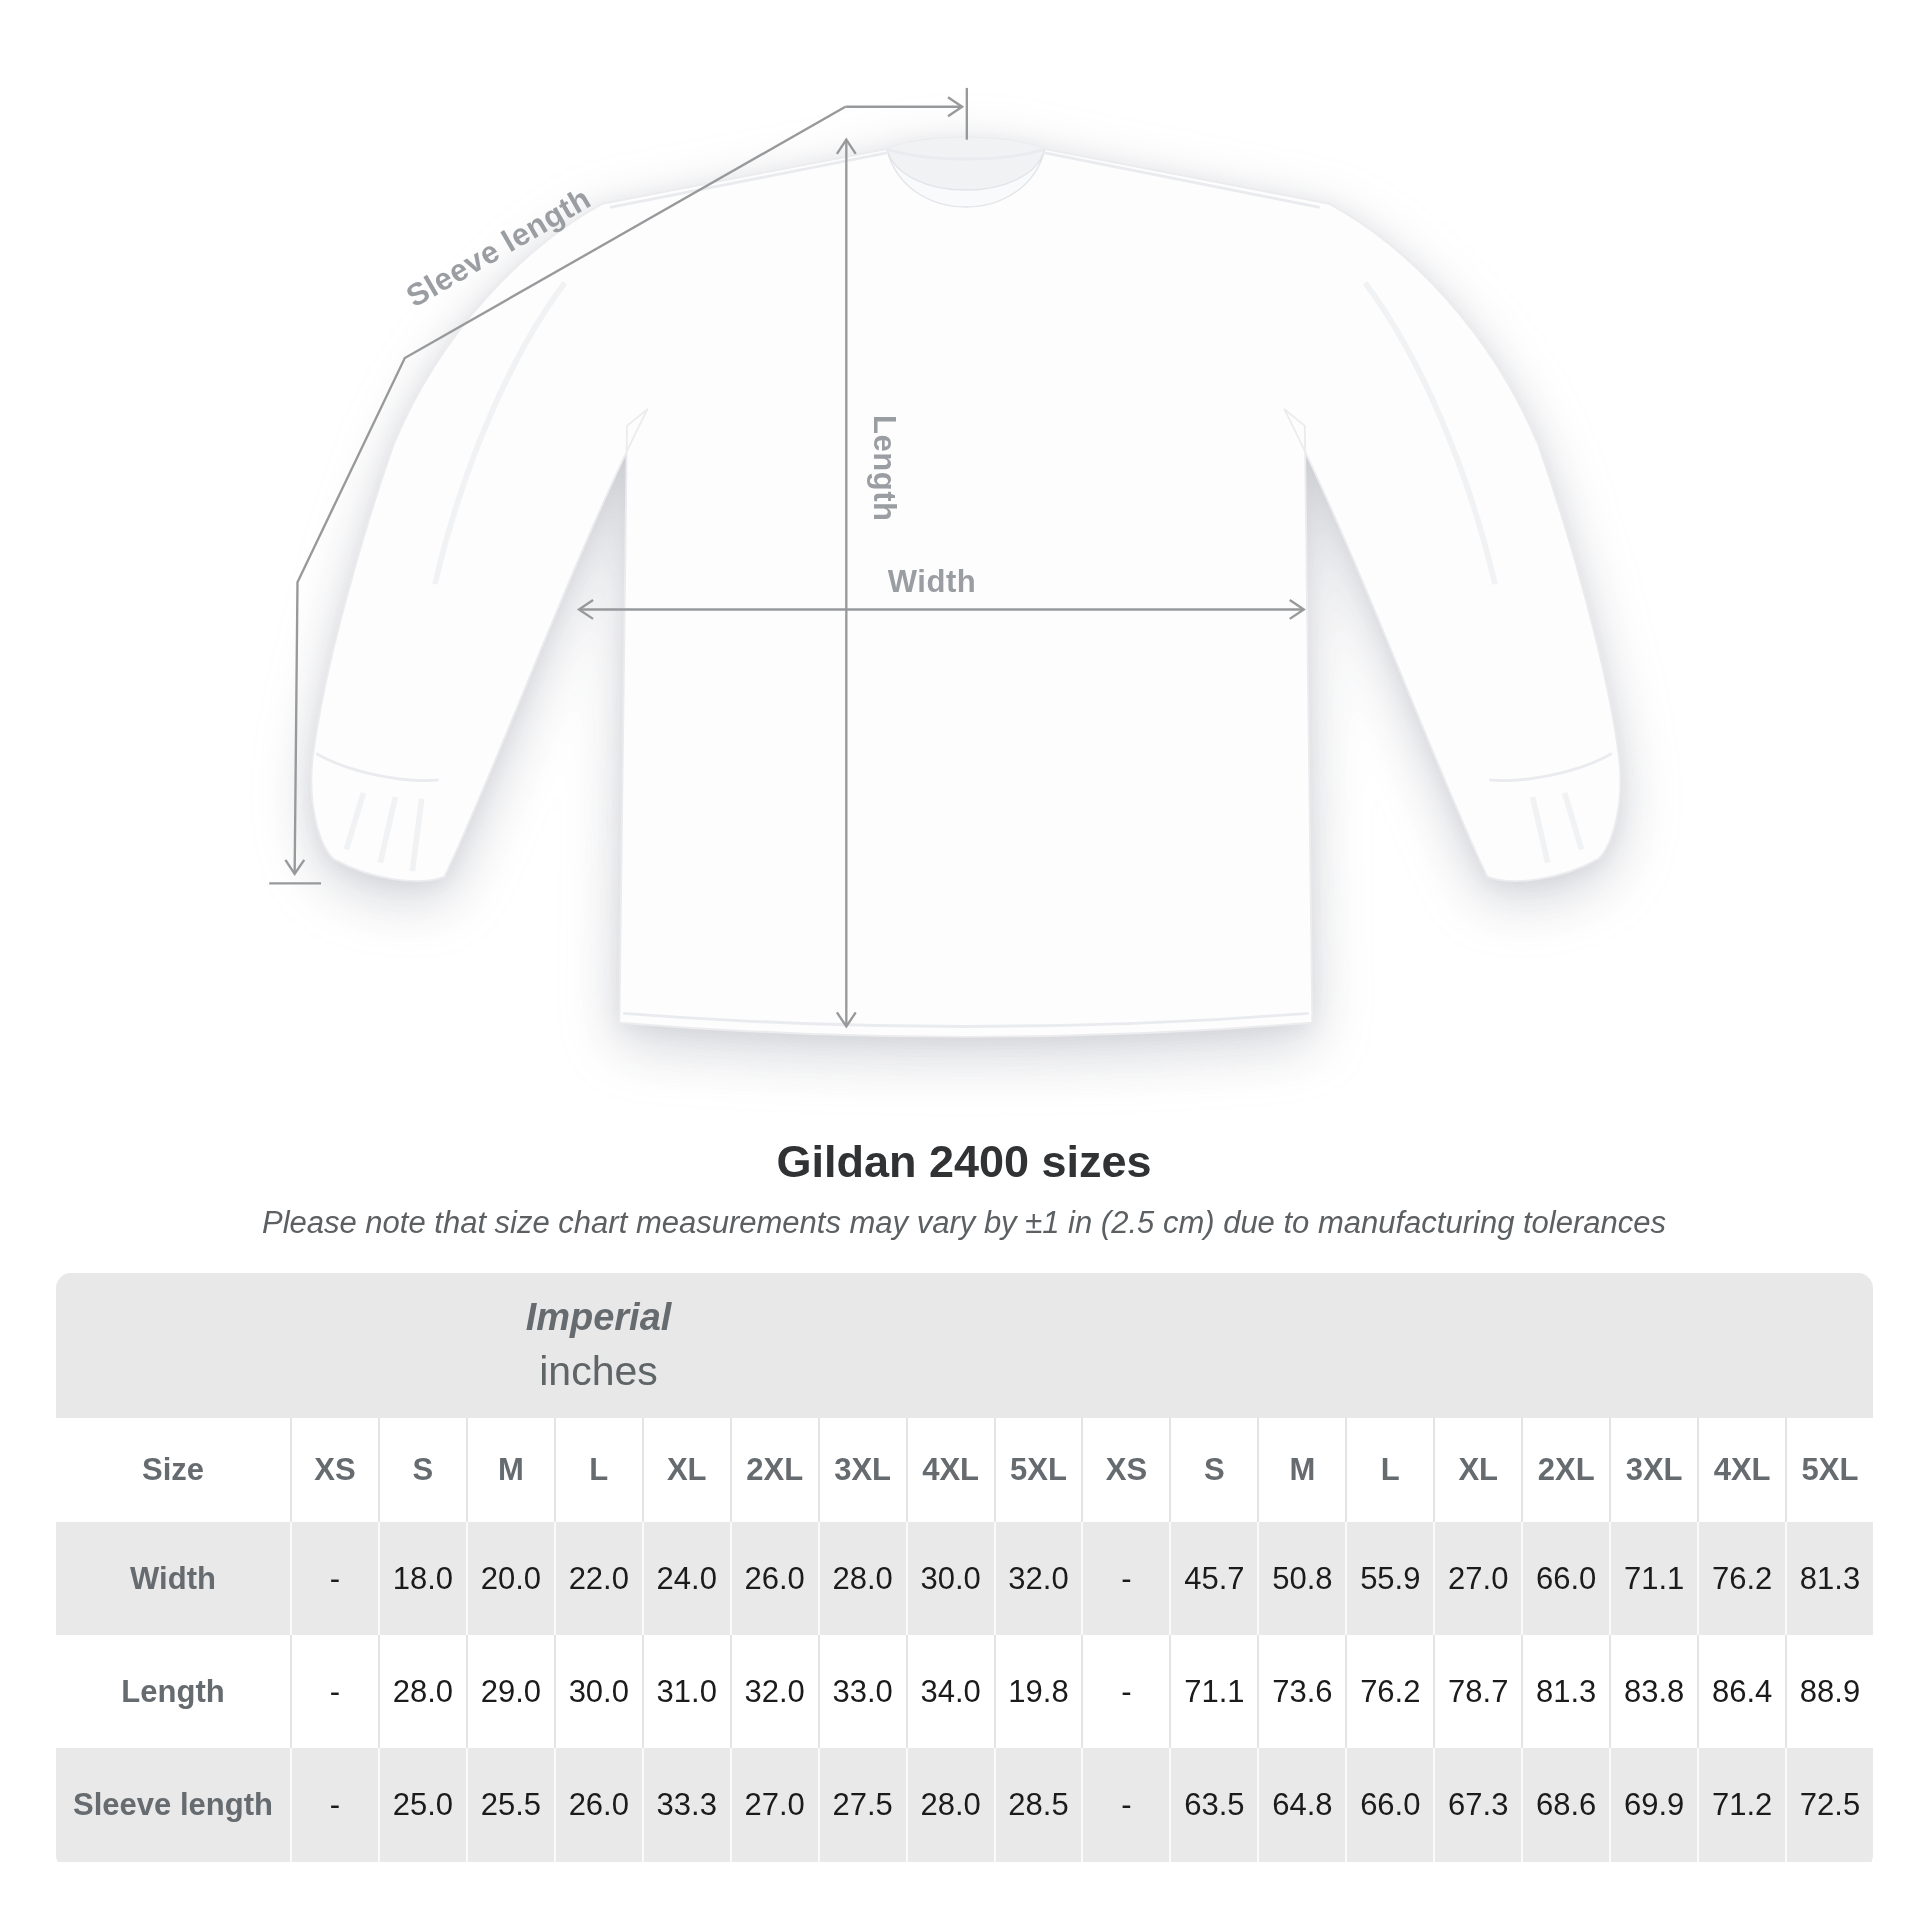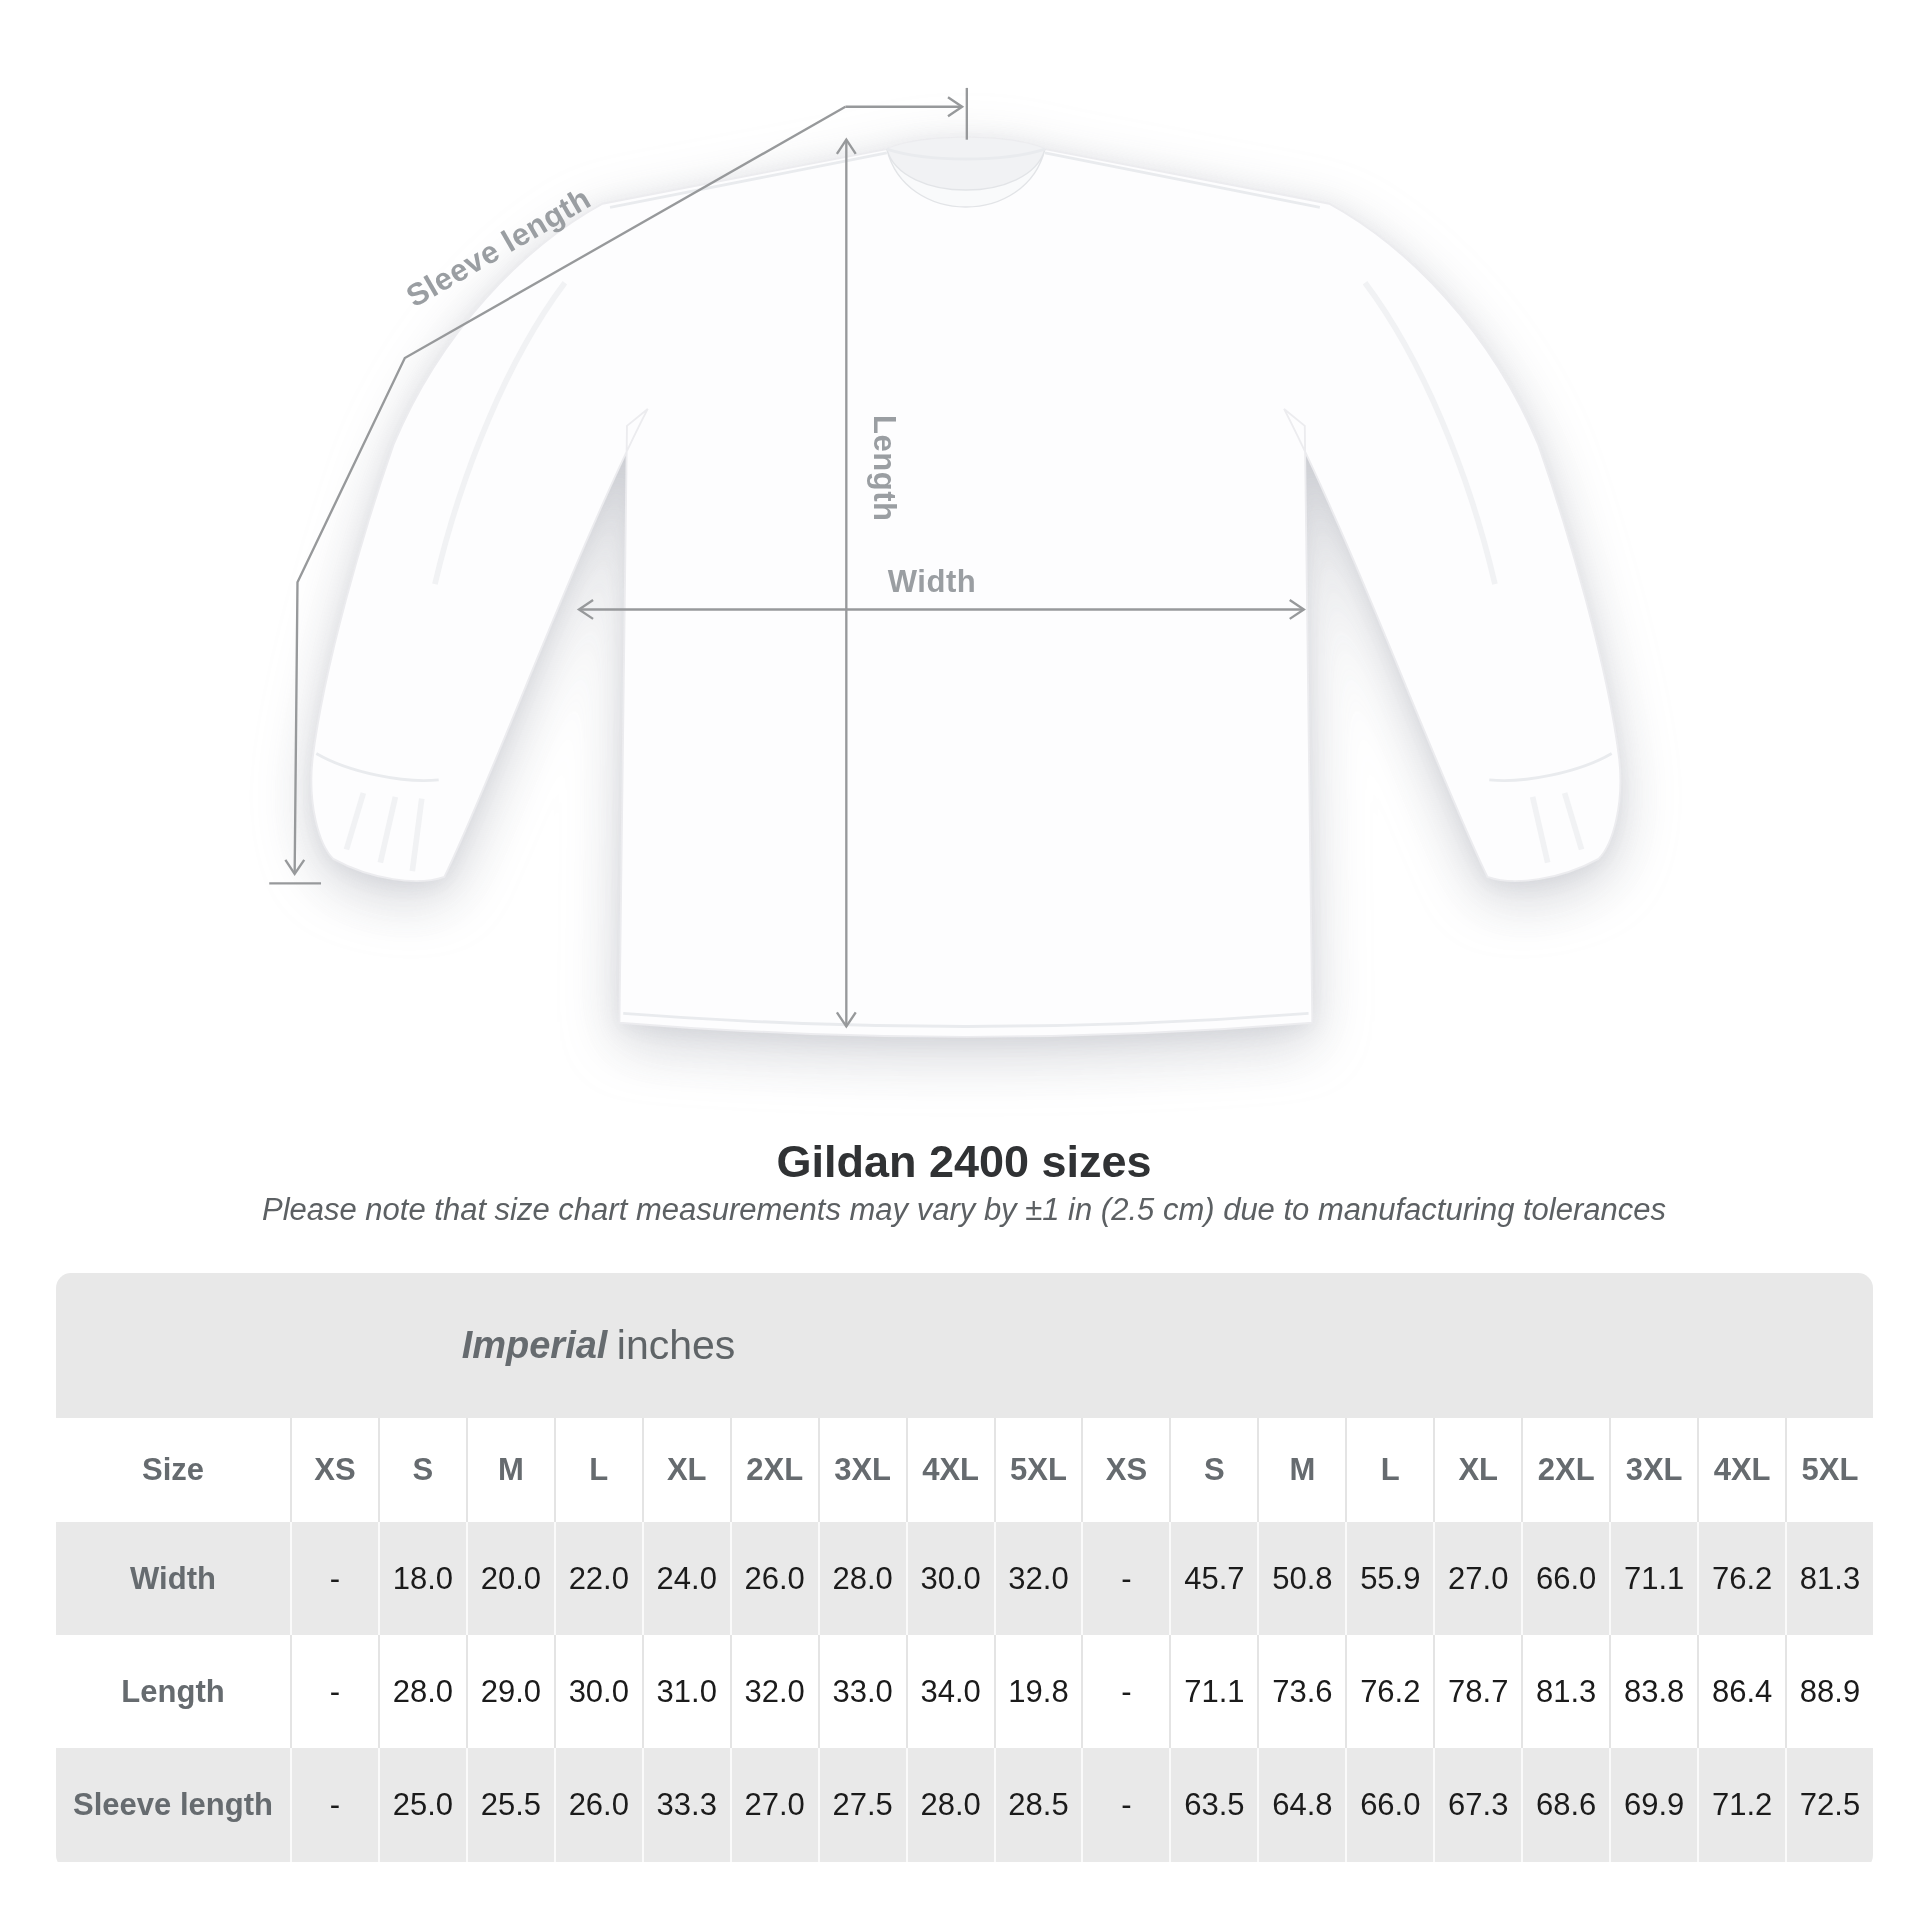--- a/index.html
+++ b/index.html
@@ -14,29 +14,29 @@
   .crease{stroke:#f1f2f4;stroke-width:6;fill:none;}
   .collar-hole{fill:#f1f2f4;}
   .collar-band{fill:#f9fafb;stroke:#e2e4e7;stroke-width:1.5;}
   .mline{stroke:var(--measure-line,#97999b);stroke-width:2.5;fill:none;}
   .dlabel{fill:var(--diagram-label,#9a9ea2);font-weight:bold;font-size:33px;letter-spacing:.5px;
           font-family:"Liberation Sans",sans-serif;}
 
   
   .title{position:absolute;left:0;right:0;top:1128px;text-align:center;margin:8px;
          font-size:45px;line-height:51px;font-weight:bold;color:var(--title-text,#303234);}
-  .subtitle{position:absolute;left:0;right:0;top:1188px;text-align:center;margin:3px;
+  .subtitle{position:absolute;left:0;right:0;top:1188px;text-align:center;margin:16px;
             font-size:31px;line-height:38px;font-style:italic;color:var(--subtitle-text,#5c6063);}
 
   
   .card{position:absolute;left:56px;top:1273px;width:1817px;height:597px;
         border-radius:15px;overflow:hidden;background:#fff;}
   .band{display:grid;grid-template-columns:1025px 792px;height:145px;
         background:var(--table-band-bg,#e8e8e8);}
-  .band-cell{display:flex;flex-direction:row;align-items:center;justify-content:center;gap:9.4px;}
+  .band-cell{display:flex;flex-direction:column;align-items:center;justify-content:center;gap:9.4px;}
   .band-cell.imperial{padding-left:60px;}
   .band-label{font-size:38px;font-weight:bold;font-style:italic;color:var(--header-text,#666b6f);}
   .band-sub{font-size:41px;color:#5f6467;text-align:right;}
 
   .row{display:grid;grid-template-columns:234px repeat(18,1fr);}
   .row-size{height:104px;background:#fff;}
   .data-row{height:113px;background:#fff;}
   .data-row.striped{background:var(--table-stripe-bg,#e9e9e9);}
   .data-row.last{height:114px;}
   .cell{display:flex;align-items:center;justify-content:center;box-sizing:border-box;

